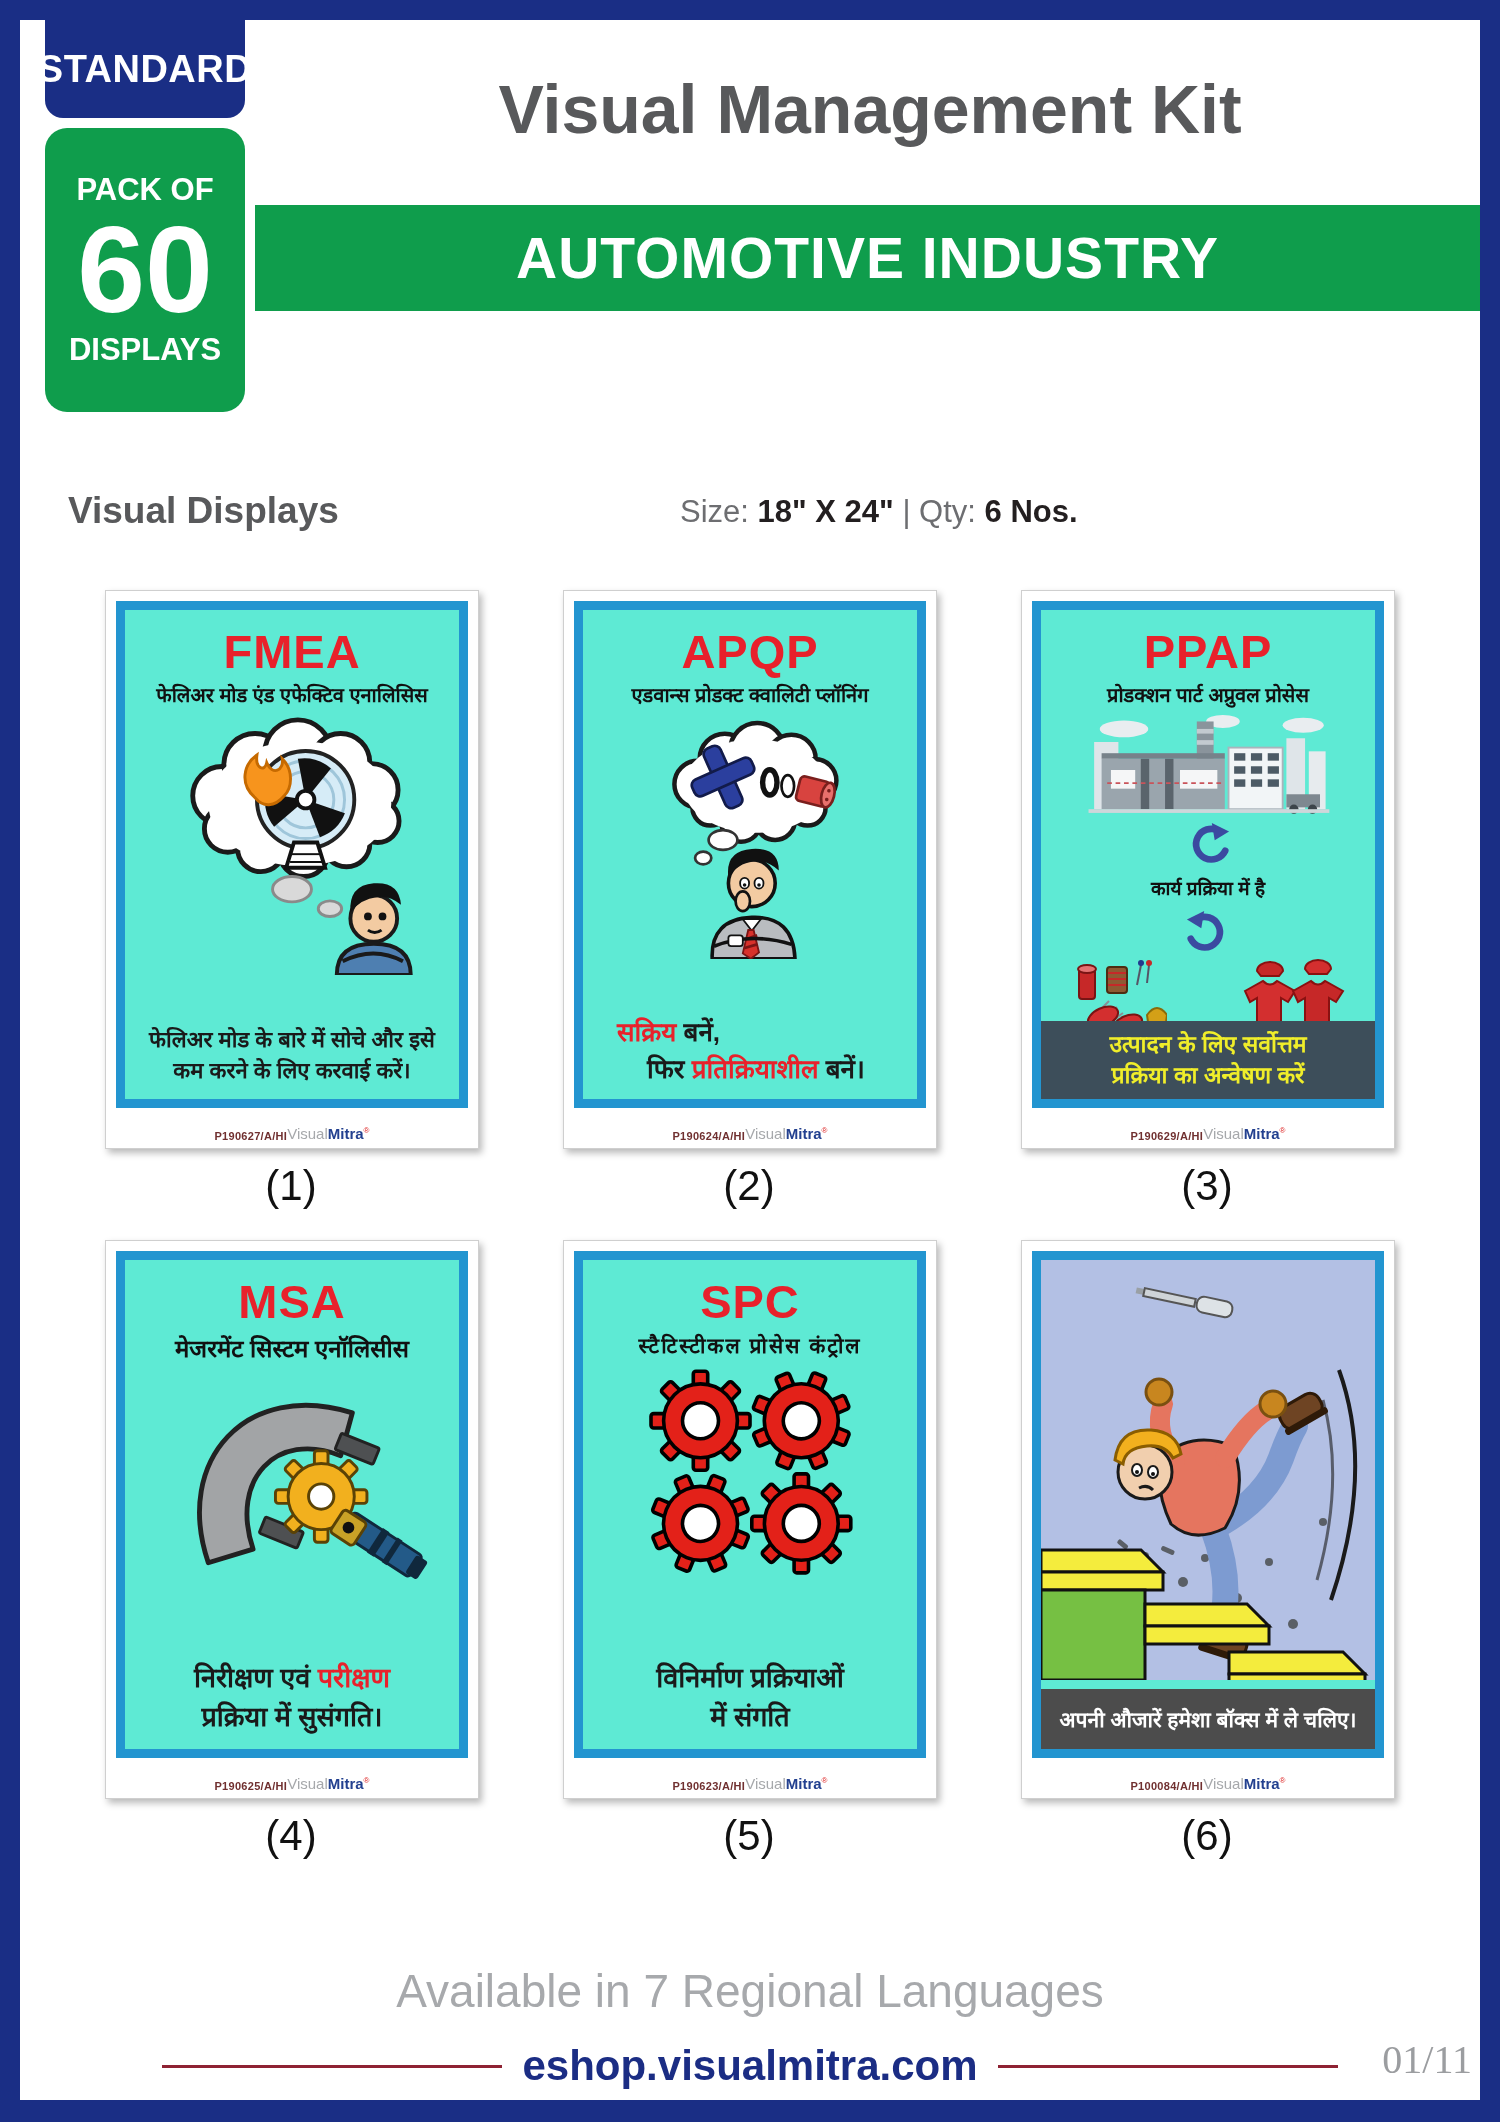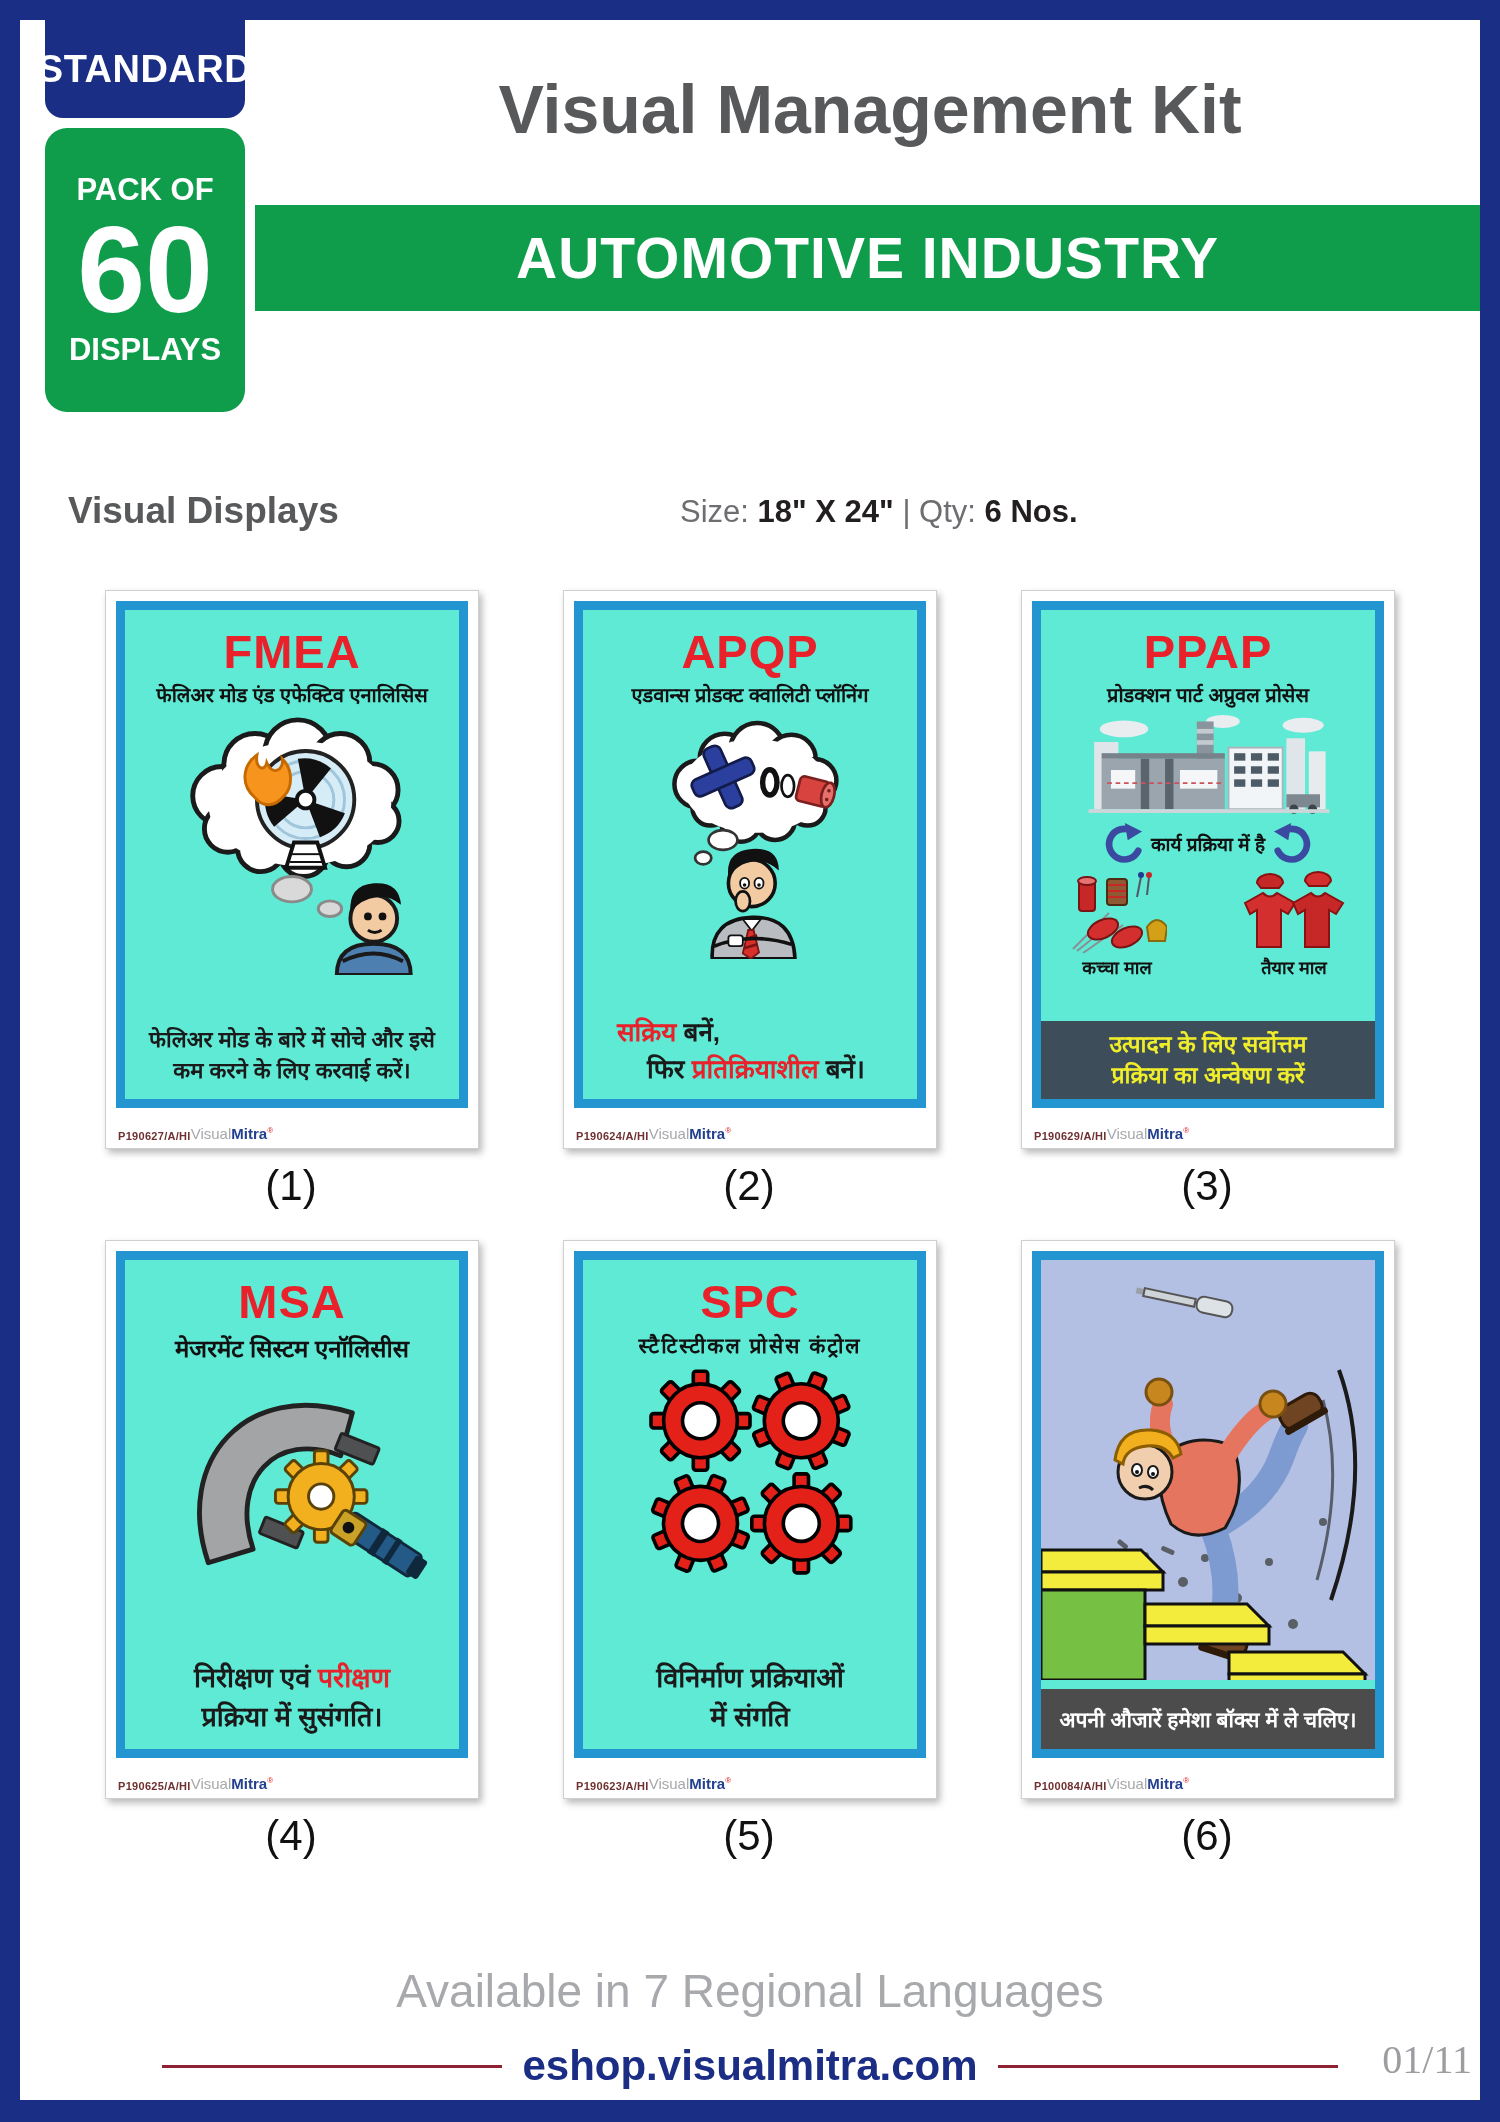--- a/index.html
+++ b/index.html
@@ -28,38 +28,38 @@
     display:flex;align-items:center;justify-content:center;color:#fff;font-weight:bold;font-size:57px;letter-spacing:1px;}
 
   #section-heading{position:absolute;left:68px;top:490px;font-size:37px;font-weight:bold;color:#58595b;}
   #size-line{position:absolute;left:680px;top:494px;font-size:31px;color:#6d6e71;}
   #size-line b{color:#231f20;}
 
   
   .poster{position:absolute;width:372px;height:557px;background:#fff;border:1px solid #cfcfcf;
     box-shadow:3px 4px 7px rgba(0,0,0,.28);}
   .pframe{position:absolute;left:10px;top:10px;right:10px;bottom:40px;border:9px solid #2395d0;background:#5eead4;overflow:hidden;}
-  .meta{position:absolute;left:12px;bottom:6px;right:12px;height:24px;display:flex;align-items:flex-end;justify-content:flex-start;}
+  .meta{position:absolute;left:12px;bottom:6px;right:12px;height:24px;display:flex;align-items:flex-end;justify-content:center;}
   .p-code{font-size:11px;font-weight:bold;color:#703030;letter-spacing:.3px;}
   .p-brand{font-size:15px;color:#a6a8ab;}
   .p-brand b{color:#23408f;}
   .p-brand sup{color:#d22;font-size:8px;}
   .p-title{margin-top:14px;text-align:center;font-size:47px;font-weight:bold;color:#e8212b;letter-spacing:1px;}
   .p-sub{text-align:center;font-weight:bold;font-size:20px;color:#111;margin-top:2px;padding:0 6px;}
   .illus{display:block;margin:6px auto 0;}
   .p-cap{position:absolute;bottom:12px;left:8px;right:8px;text-align:center;font-weight:bold;
     font-size:22px;color:#1a1a1a;line-height:1.4;}
   .red{color:#e8212b;}
   .p-cap.left{ text-align:left;padding-left:26px;font-size:26px;}
   .p-cap.left .indent{padding-left:30px;}
   .p-num{position:absolute;width:372px;text-align:center;font-size:42px;color:#111;}
 
   
   .process-row{display:flex;align-items:center;justify-content:center;gap:8px;
-    font-weight:bold;font-size:19px;color:#111;margin-top:2px;}
+    font-weight:bold;font-size:19px;color:#111;margin-top:2px;flex-direction:column;}
   .materials{display:flex;justify-content:space-between;padding:0 26px;margin-top:2px;}
   .mat{display:flex;flex-direction:column;align-items:center;font-weight:bold;font-size:18px;color:#111;gap:2px;}
   .band3{position:absolute;bottom:0;left:0;right:0;height:78px;background:#3d4e5a;color:#f0ee2a;
     font-weight:bold;font-size:23px;text-align:center;display:flex;flex-direction:column;justify-content:center;line-height:1.35;}
   .band6{position:absolute;bottom:0;left:0;right:0;height:60px;background:#4c4c4c;color:#fff;
     font-size:21px;font-weight:bold;display:flex;align-items:center;justify-content:center;}
   .svg6{position:absolute;left:0;top:0;right:0;bottom:60px;}
 
   
   .p-cap.big{font-size:27px;line-height:1.45;}

